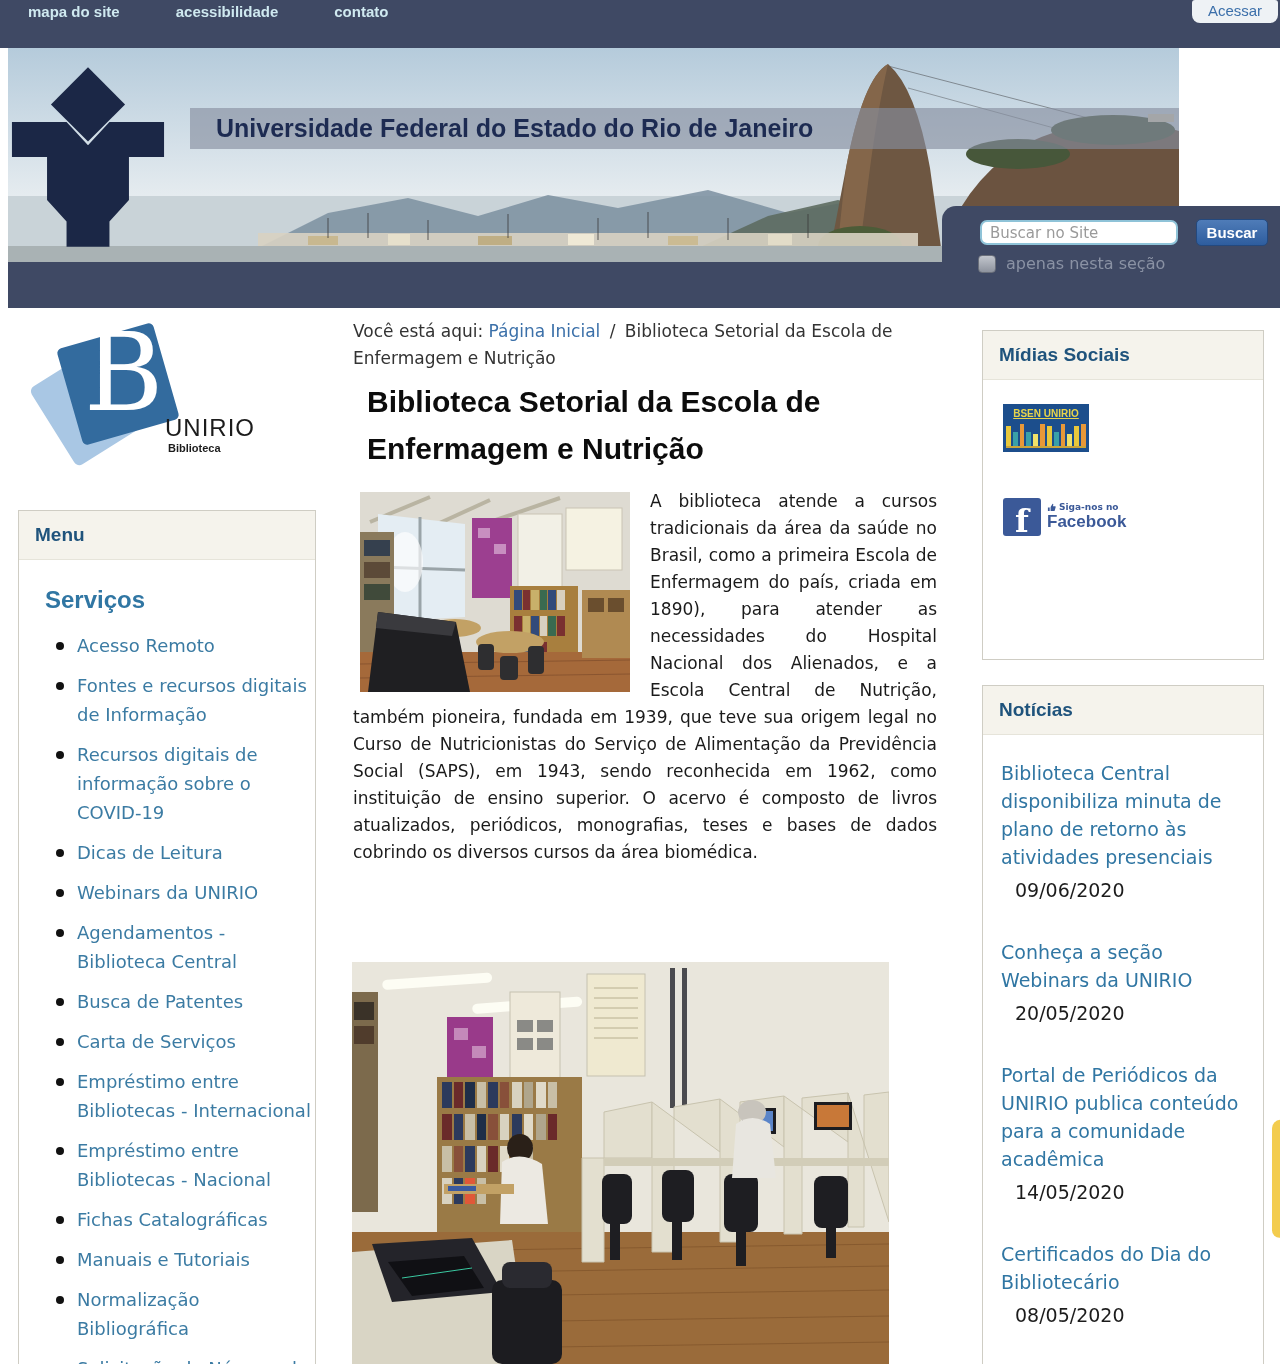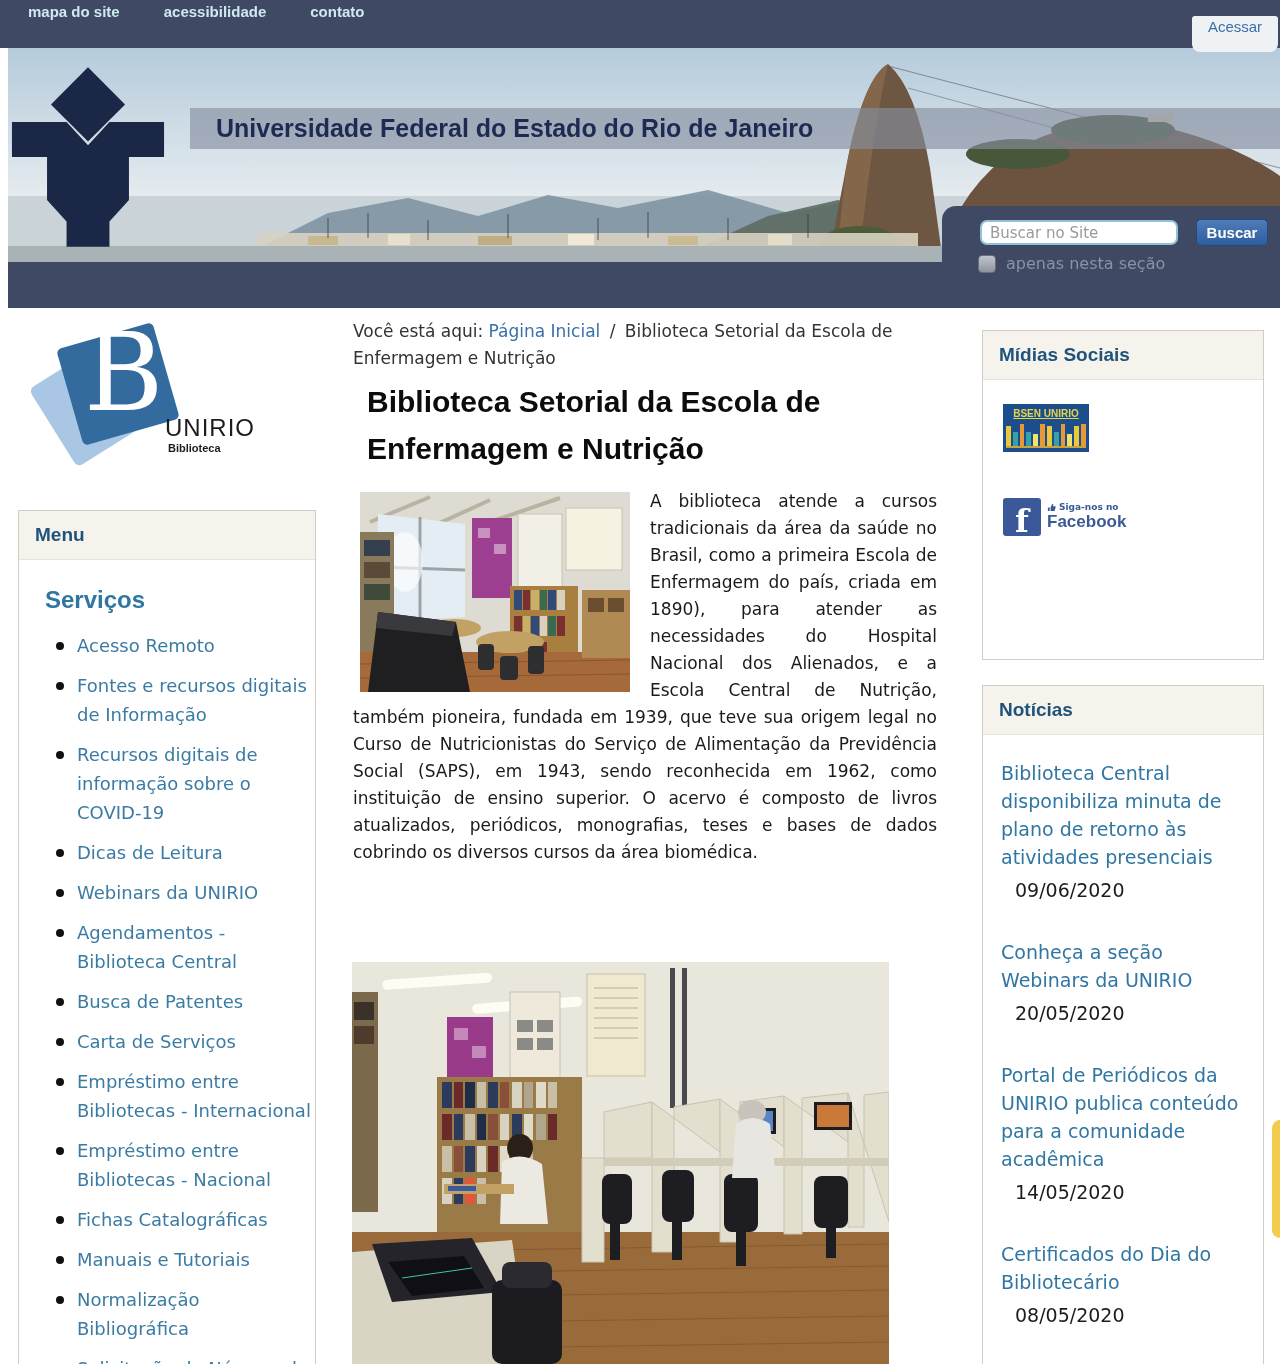--- a/index.html
+++ b/index.html
@@ -1,29 +1,29 @@
 <!DOCTYPE html>
 <html><head>
 <meta charset="utf-8">
 <style>
   * { margin:0; padding:0; box-sizing:border-box; }
   html,body { width:1280px; height:1364px; overflow:hidden; background:#ffffff;
               font-family:"DejaVu Sans", sans-serif; }
 
   
   .topbar { position:absolute; left:0; top:0; width:1280px; height:48px; background:#3f4964; z-index:6; }
-  .topbar-links { position:absolute; left:28px; top:3px; display:flex; gap:44px; }
+  .topbar-links { position:absolute; left:28px; top:3px; display:flex; gap:56px; }
   .top-link { color:#cfe9f0; font-family:"Liberation Sans", sans-serif; font-weight:bold;
               font-size:15px; text-decoration:none; }
-  .login-btn { position:absolute; right:2px; top:16px; width:86px; height:36px; background:#eef2f5;
+  .login-btn { position:absolute; right:2px; top:0; width:86px; height:23px; background:#eef2f5;
                border-radius:3px 3px 8px 8px; color:#3b6faa; font-size:15px; text-align:center;
                line-height:22px; text-decoration:none; font-family:"Liberation Sans", sans-serif; }
 
   
-  .banner { position:absolute; left:8px; top:48px; width:1272px; height:214px; overflow:hidden; }
+  .banner { position:absolute; left:8px; top:48px; width:1171px; height:214px; overflow:hidden; }
   .banner svg { display:block; }
   .banner-band { position:absolute; left:182px; right:0; top:60px; height:41px;
                  background:rgba(135,143,160,0.64); }
   .banner-band-text { padding-left:26px; line-height:41px; font-family:"Liberation Sans", sans-serif;
                       font-weight:bold; font-size:25px; color:#1d2b52; white-space:nowrap; }
   .banner-logo { position:absolute; left:2px; top:14px; }
 
   
   .navbar { position:absolute; left:8px; top:262px; width:1272px; height:46px; background:#3f4964; }
 

